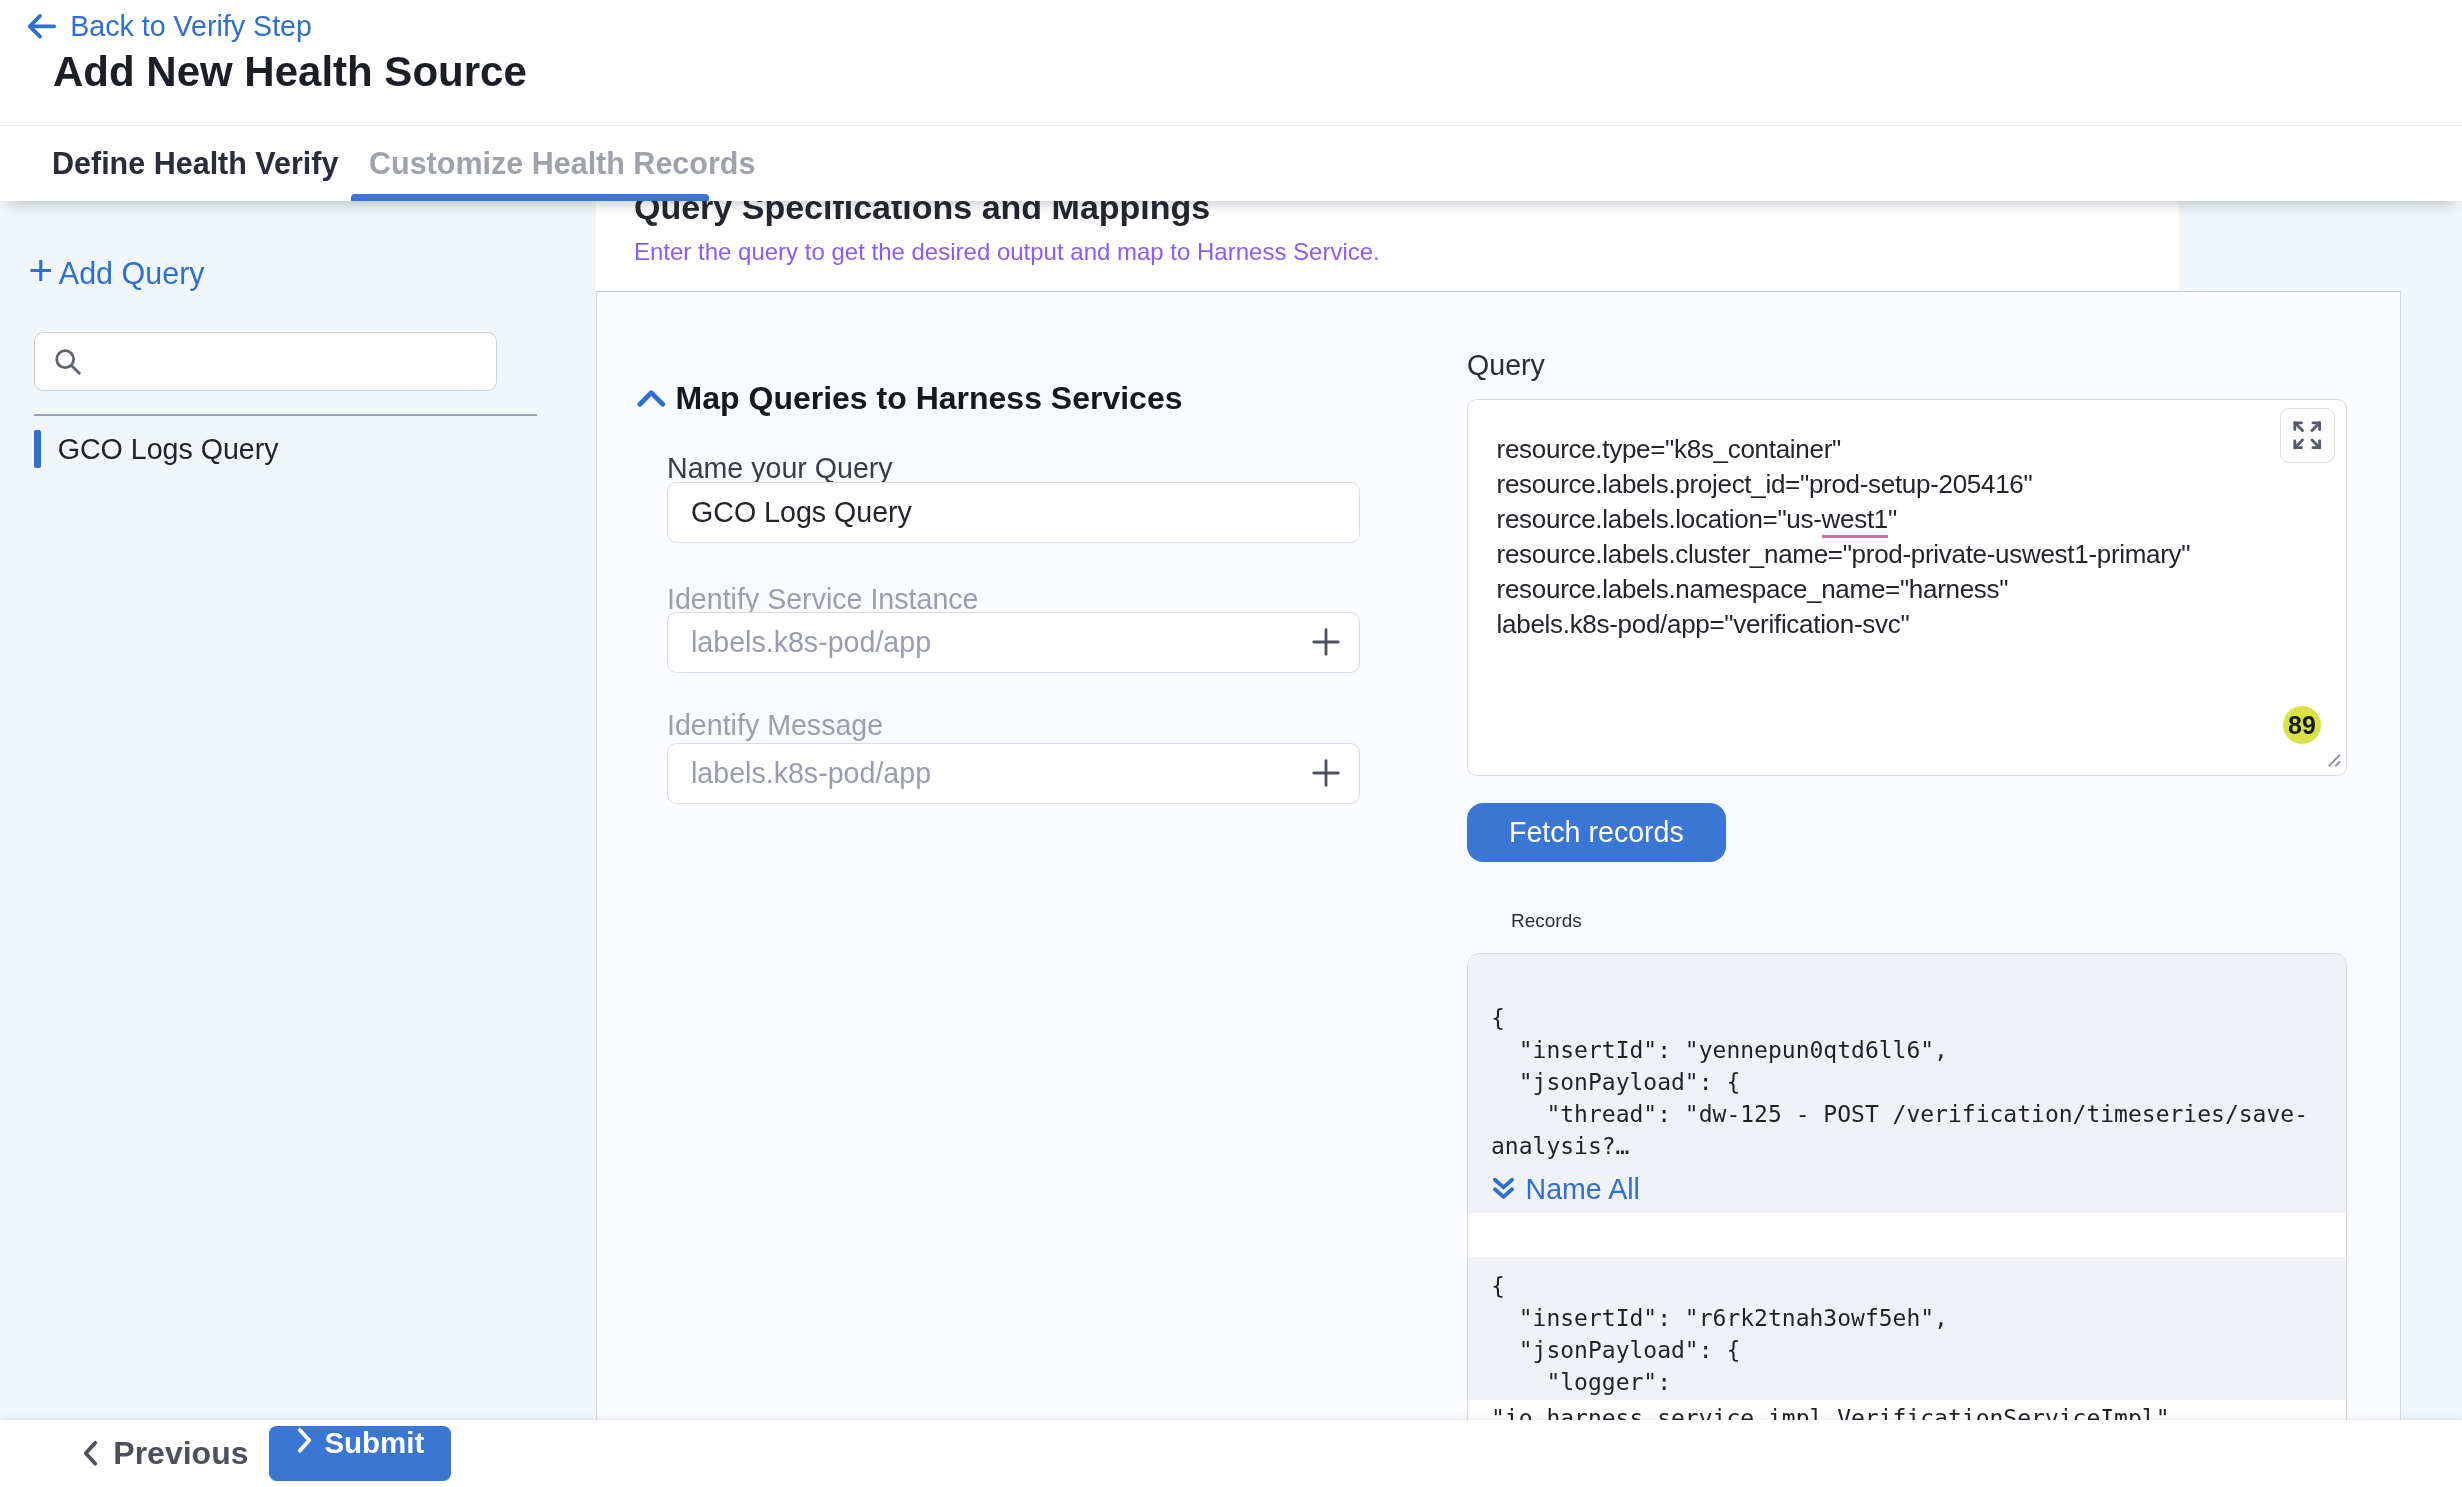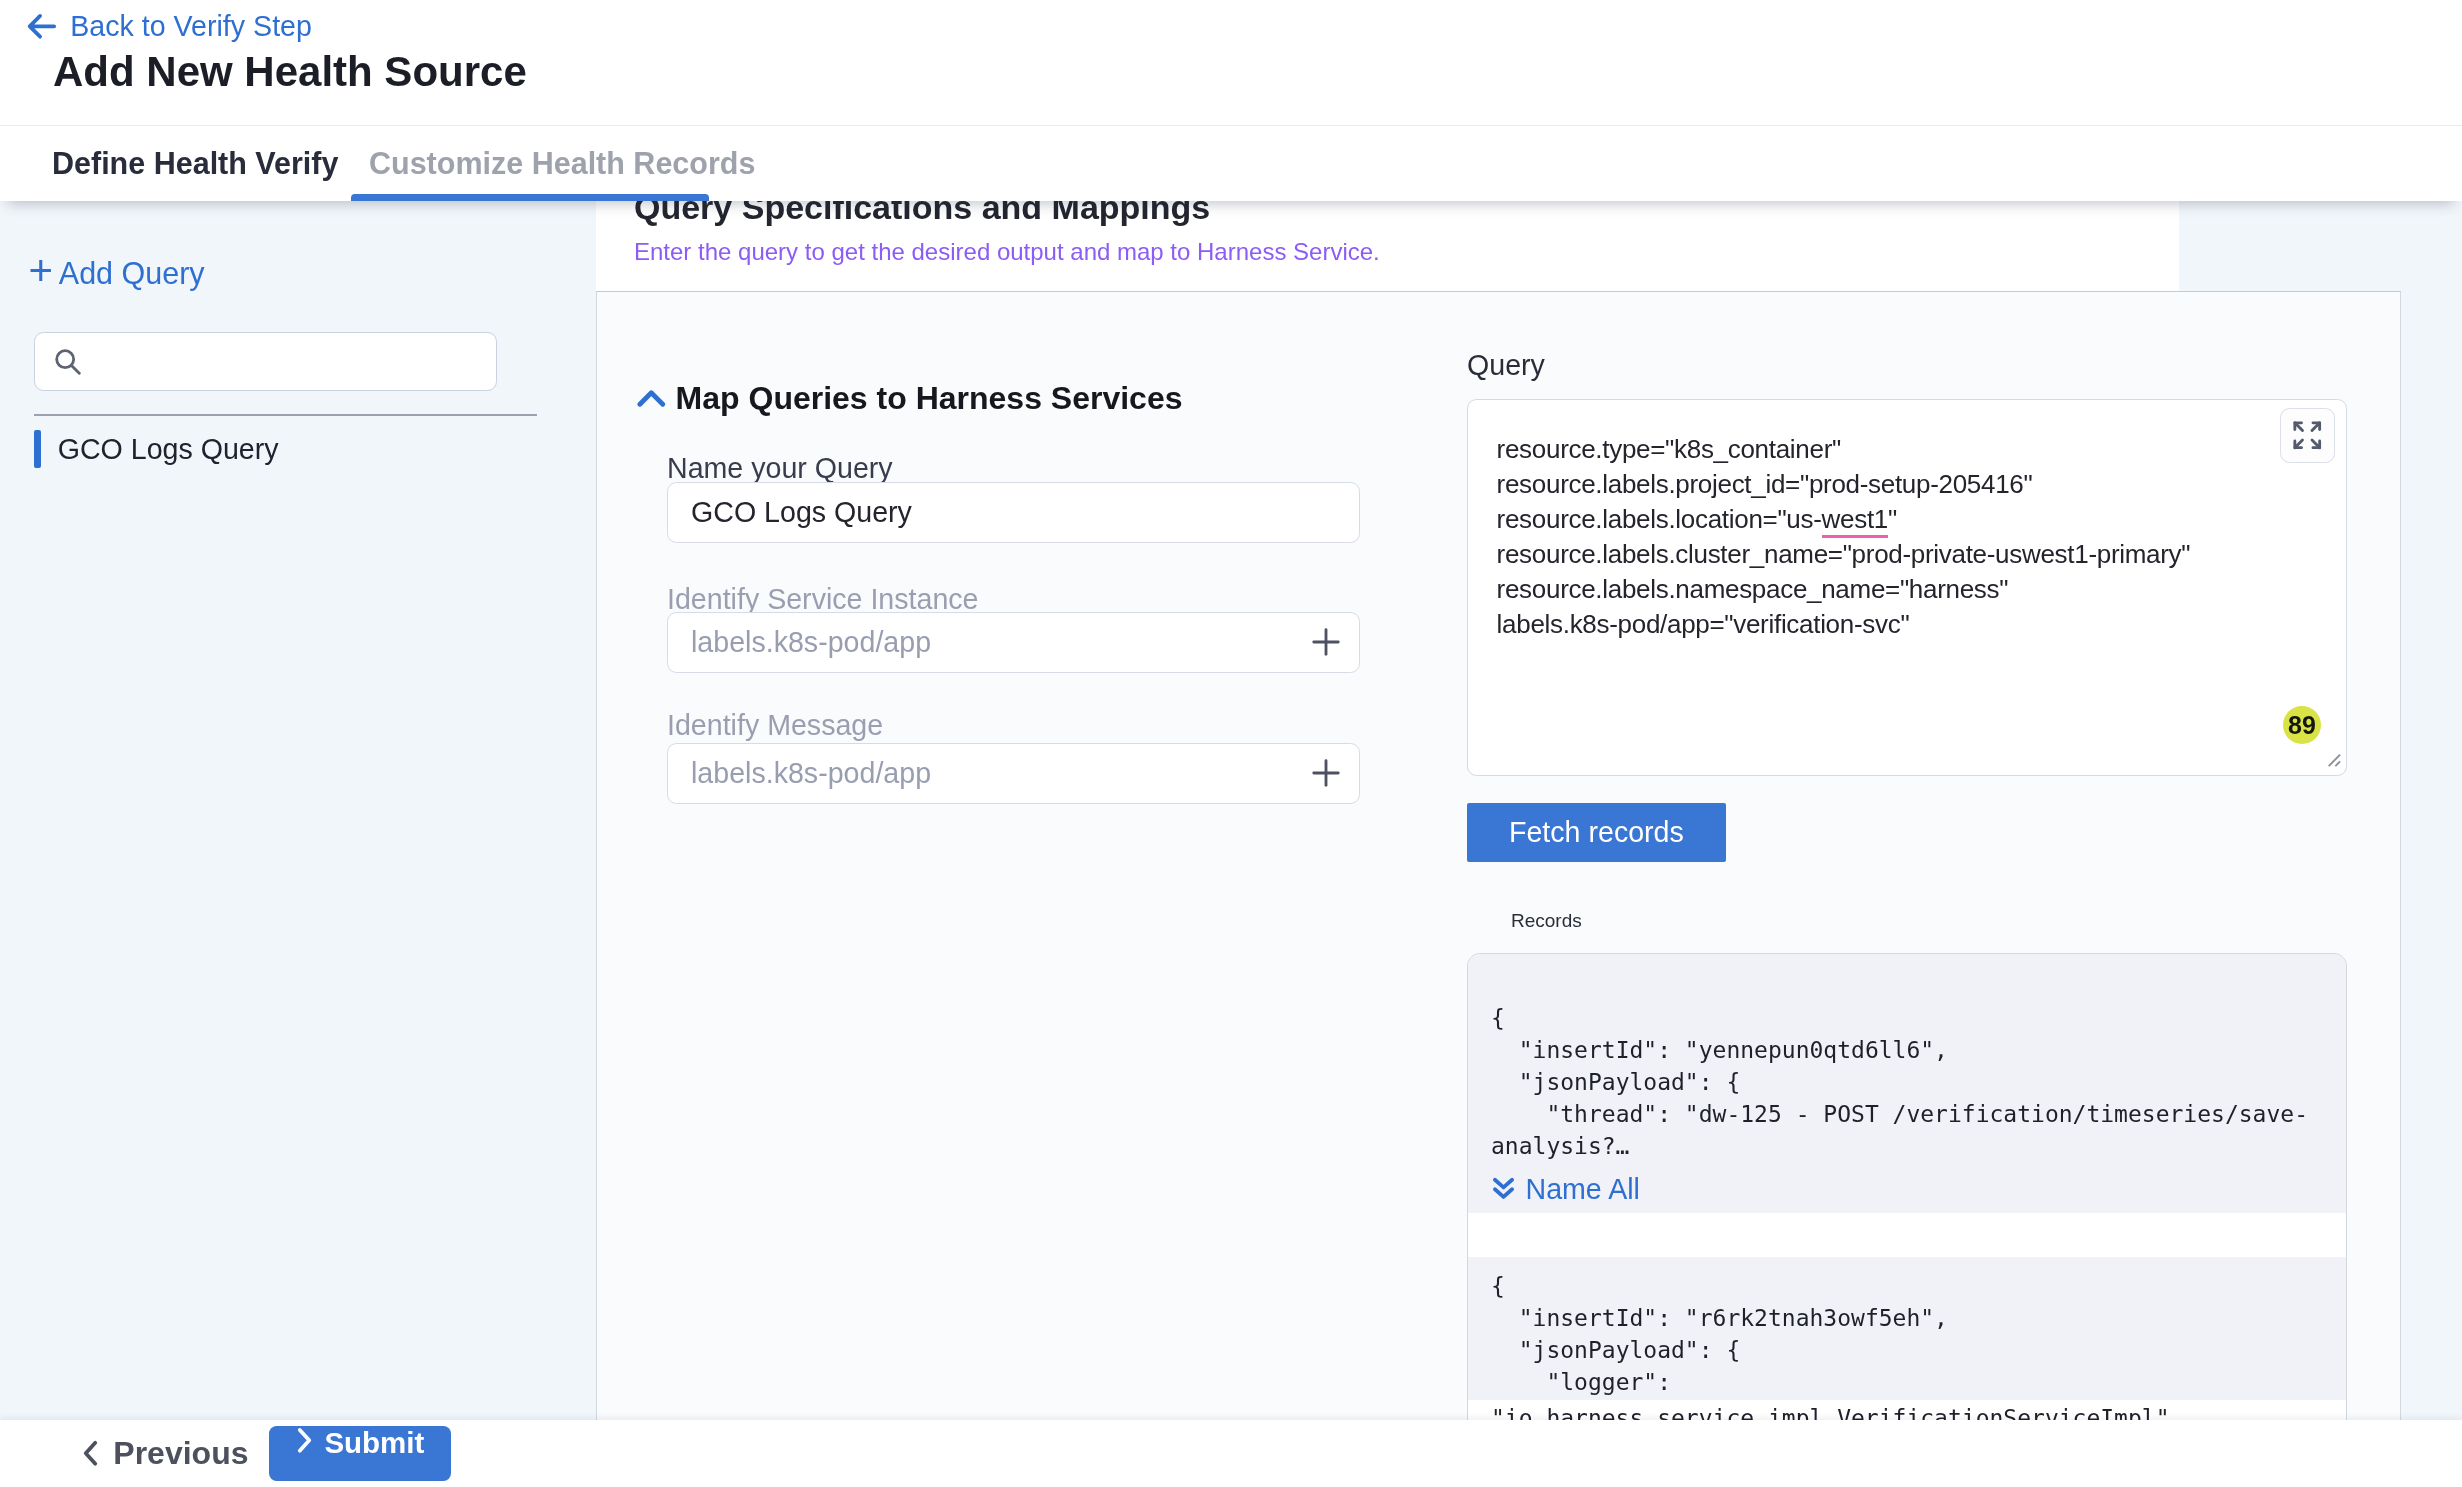--- a/index.html
+++ b/index.html
@@ -65,21 +65,21 @@
                  line-height:35px; white-space:pre; }
   .query-lines .u { border-bottom:3.8px solid var(--spell,#ef5fb0); padding-bottom:1px; }
   .expand-btn { position:absolute; top:7.6px; right:11.4px; width:55px; height:55px; background:#fdfdfe;
                 border:1.9px solid #dcdee8; border-radius:9.5px; display:flex; align-items:center; justify-content:center; cursor:pointer; }
   .char-badge { position:absolute; right:25px; top:306px; width:38px; height:38px; border-radius:50%;
                 background:var(--badge,#d9e345); color:#15170d; font-size:25px; font-weight:700;
                 display:flex; align-items:center; justify-content:center; }
   .resize-handle { position:absolute; right:3.8px; bottom:3.8px; cursor:nwse-resize; }
 
   .fetch-btn { position:absolute; left:870px; top:511px; height:59px; padding:0 42px; background:var(--accent,#3a76d3);
-               border:none; border-radius:2px; color:#fff; font-size:28.6px; font-weight:500; cursor:pointer;
+               border:none; border-radius:16px; color:#fff; font-size:28.6px; font-weight:500; cursor:pointer;
                font-family:"Liberation Sans",sans-serif; }
 
   .records-label { position:absolute; left:914px; top:618px; font-size:19px; color:#2a2d38; }
   .records-box { position:absolute; left:870px; top:661px; width:880px; height:468px; background:#fff;
                  border:1.9px solid #d3d7e0; border-bottom:none; border-radius:13.3px 13.3px 0 0; overflow:hidden; }
   .record-block { background:#f1f2f7; }
   .record-block pre, .clipped-line { font-family:"DejaVu Sans Mono", monospace; font-size:23px; line-height:32px; color:#1f2129; white-space:pre-wrap; }
   .block-1 { padding:48px 23px 5.7px 23px; }
   .block-2 { margin-top:44px; padding:13.3px 23px 0 23px; height:143px; overflow:hidden; }
   .show-all { display:flex; align-items:center; gap:9.5px; margin-top:9.5px; height:36px;

